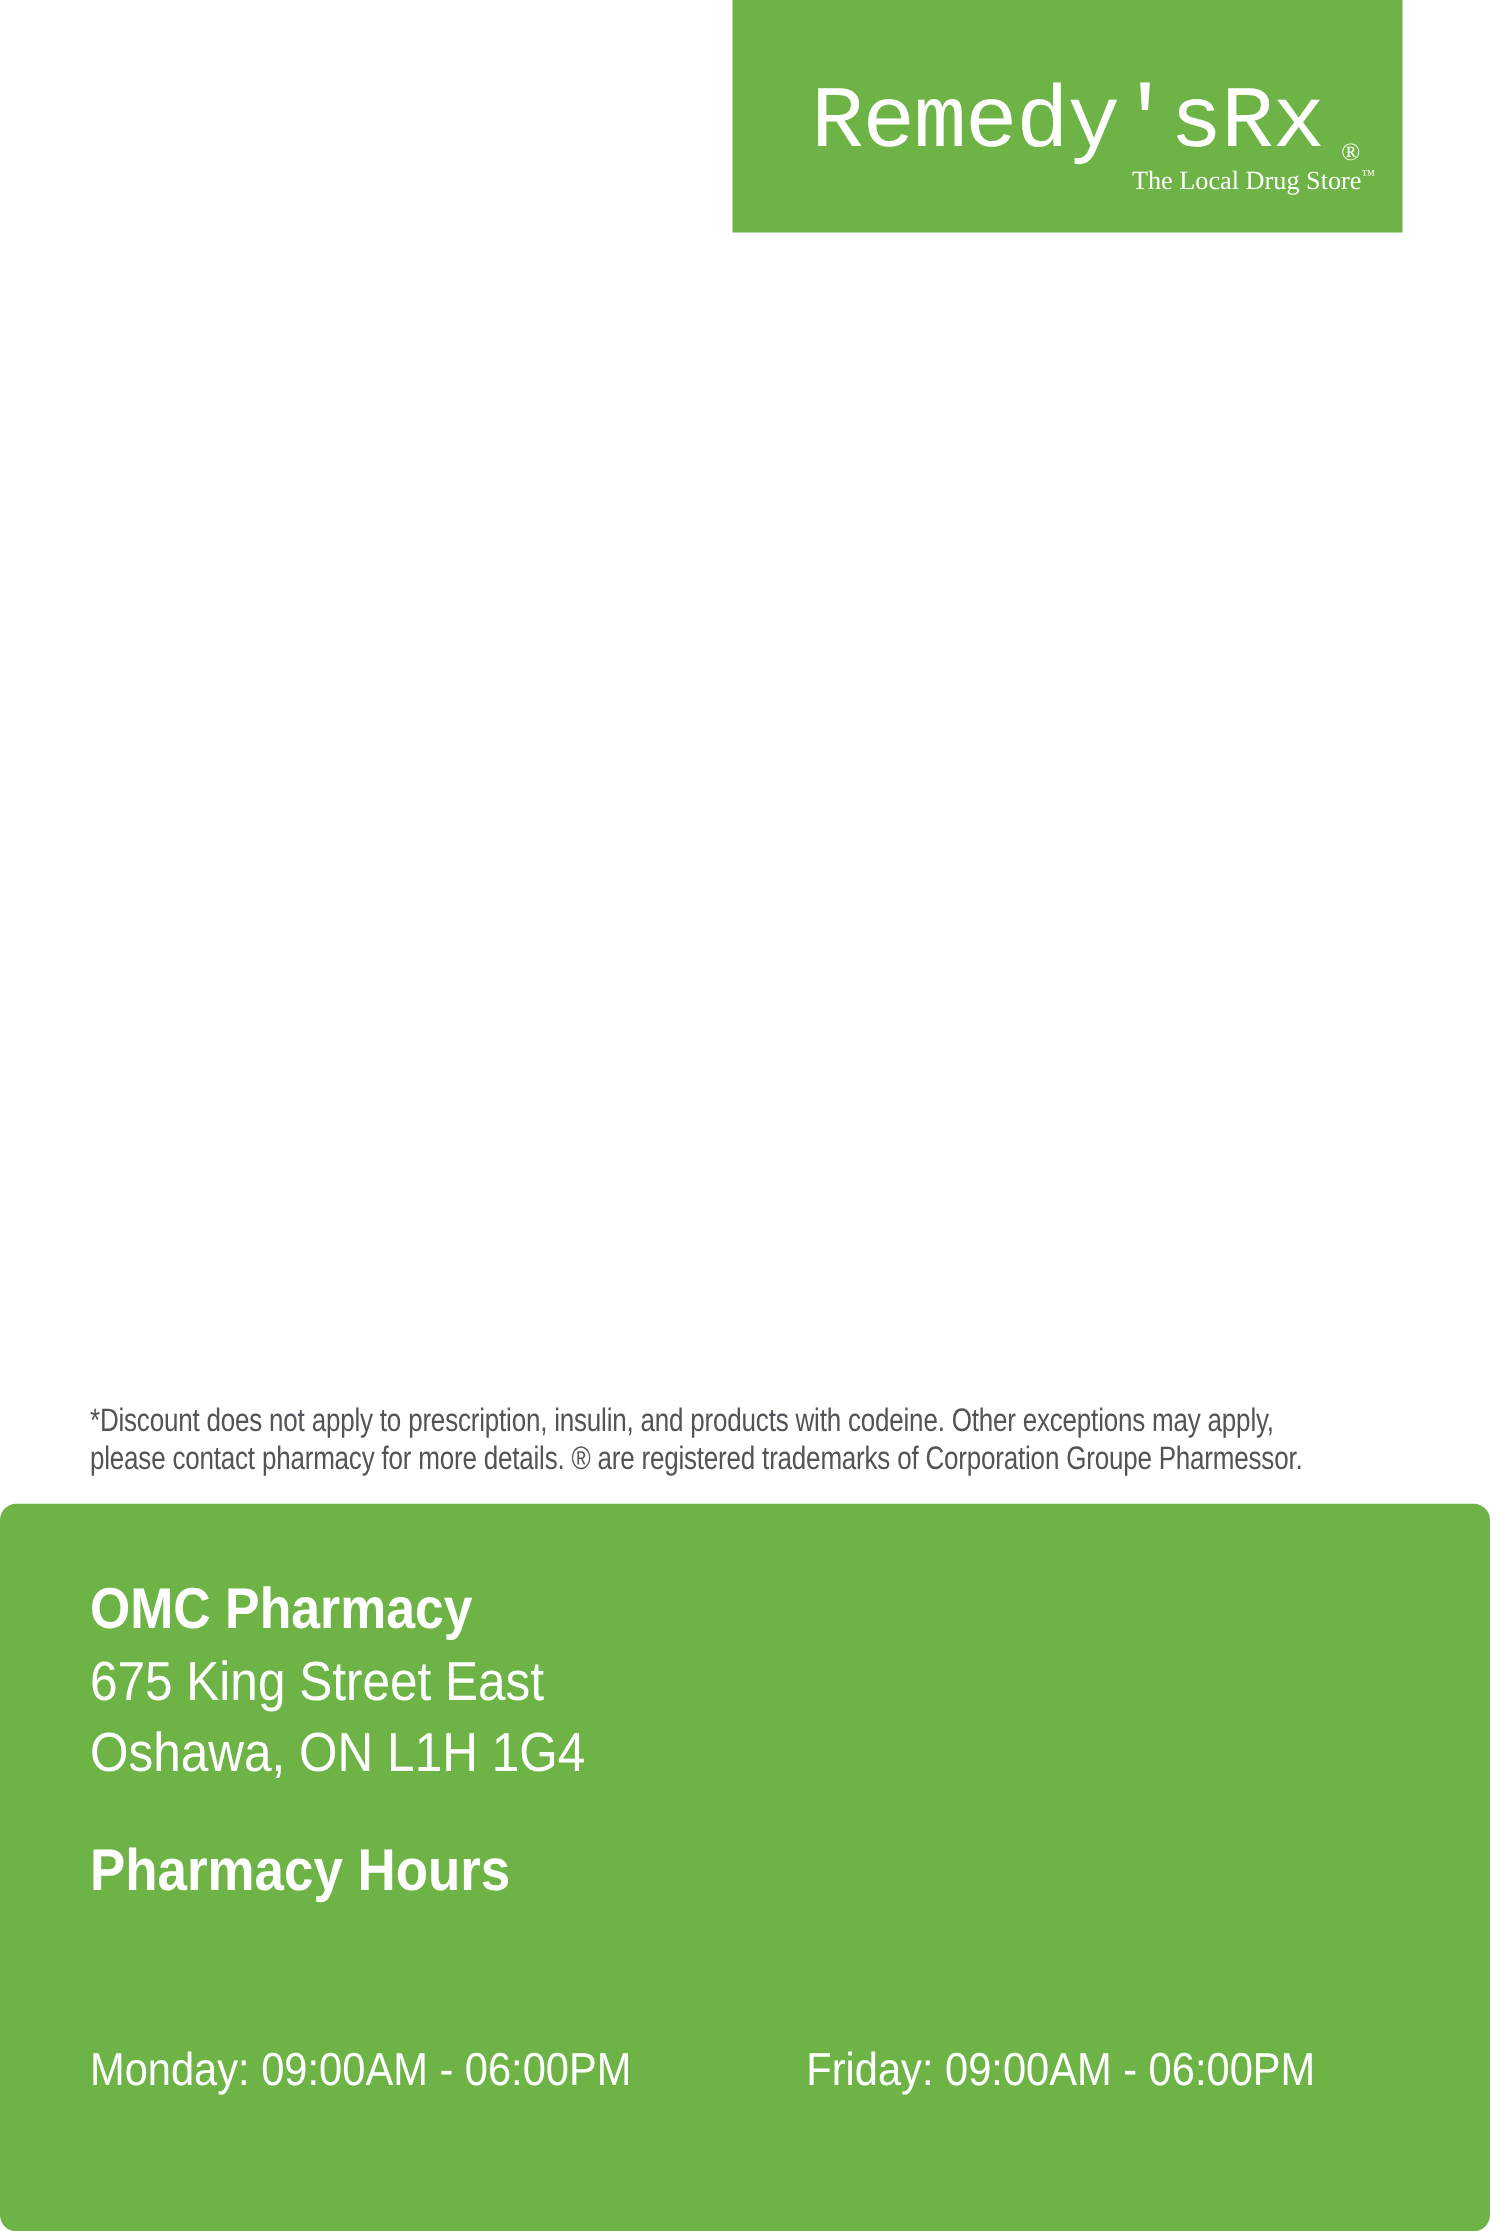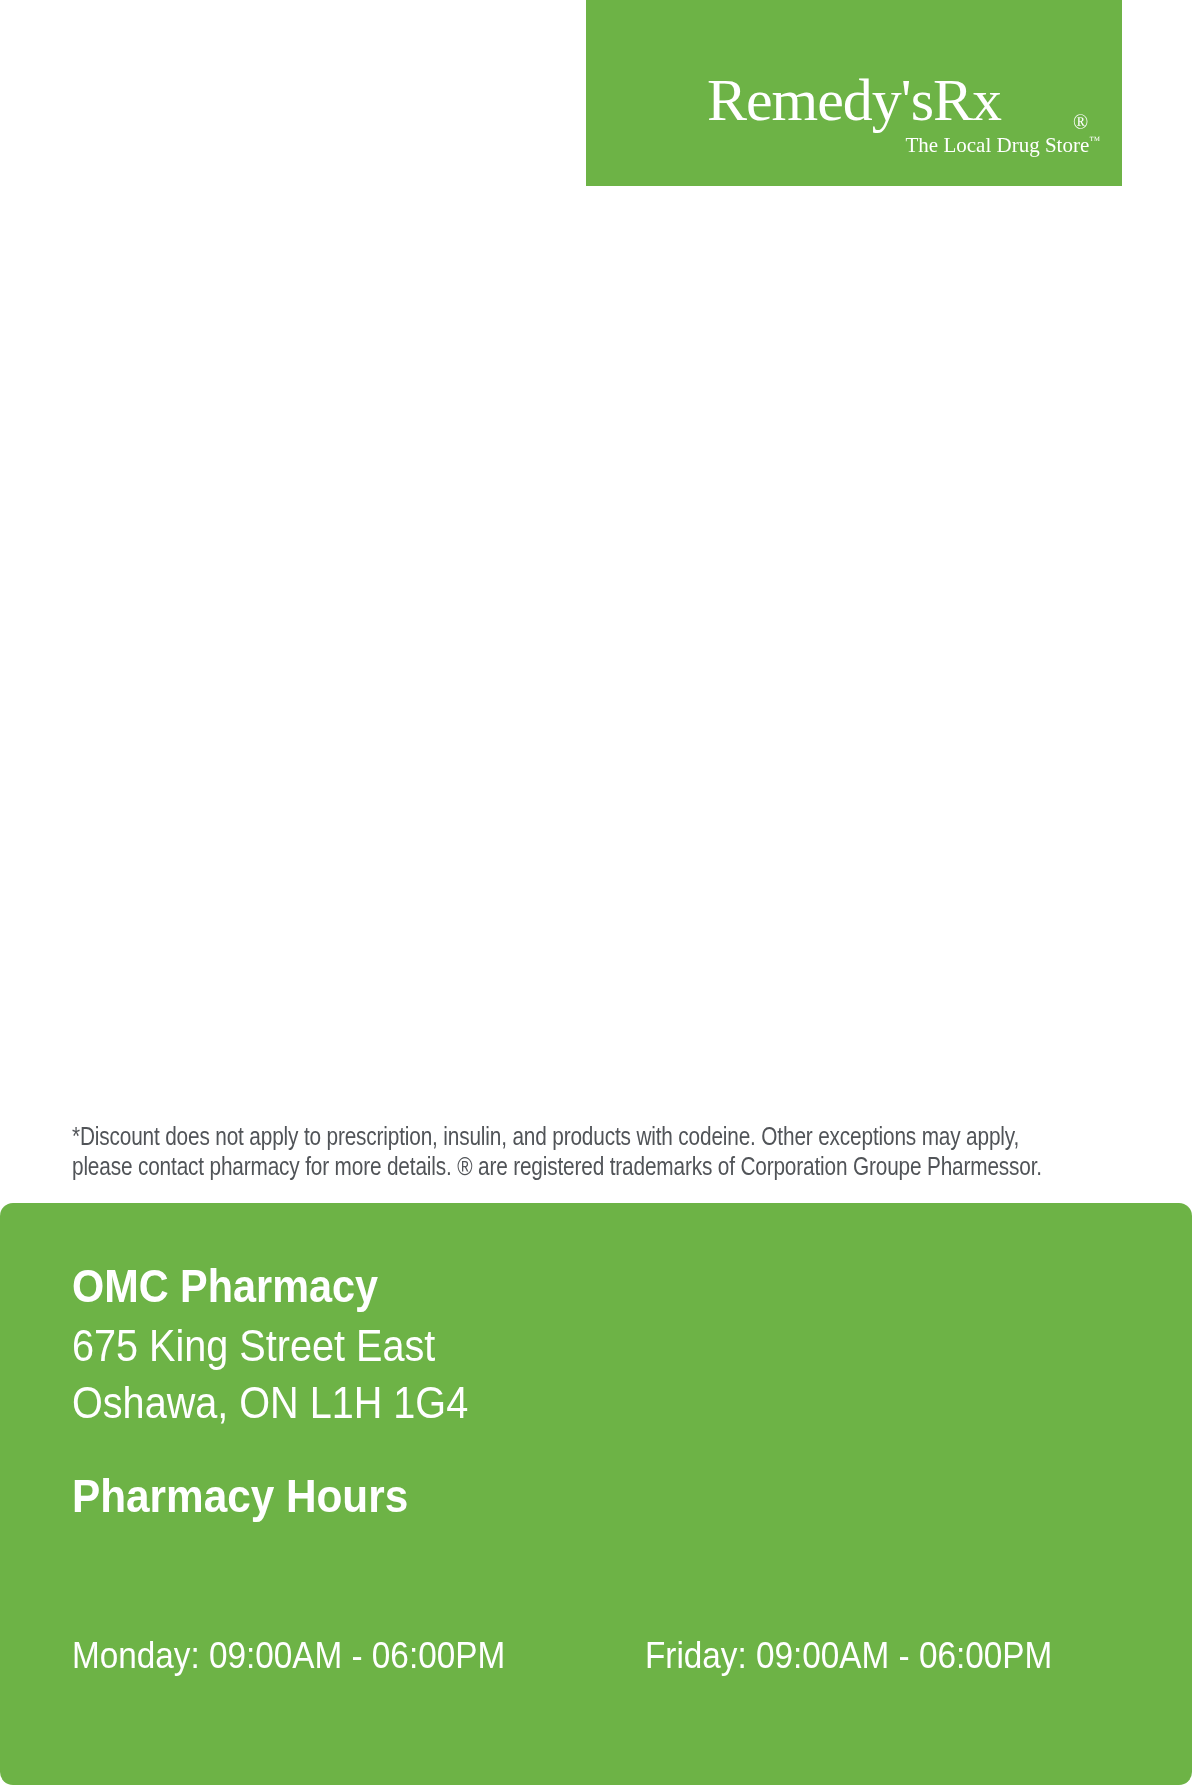--- a/index.html
+++ b/index.html
@@ -25,22 +25,22 @@
     height: 186px;
     background: #6DB346;
   }
   .logo-main {
     position: absolute;
     left: 0;
     top: 56px;
     width: 100%;
     text-align: center;
     color: #ffffff;
-    font-family: Liberation Serif, serif;
-    font-size: 60px;
+    font-family: Liberation Mono, monospace;
+    font-size: 70px;
     line-height: 88px;
     letter-spacing: -1px;
     white-space: nowrap;
   }
   .logo-reg {
     position: absolute;
     left: 487px;
     top: 112px;
     color: #ffffff;
     font-family: "Liberation Serif", serif;

